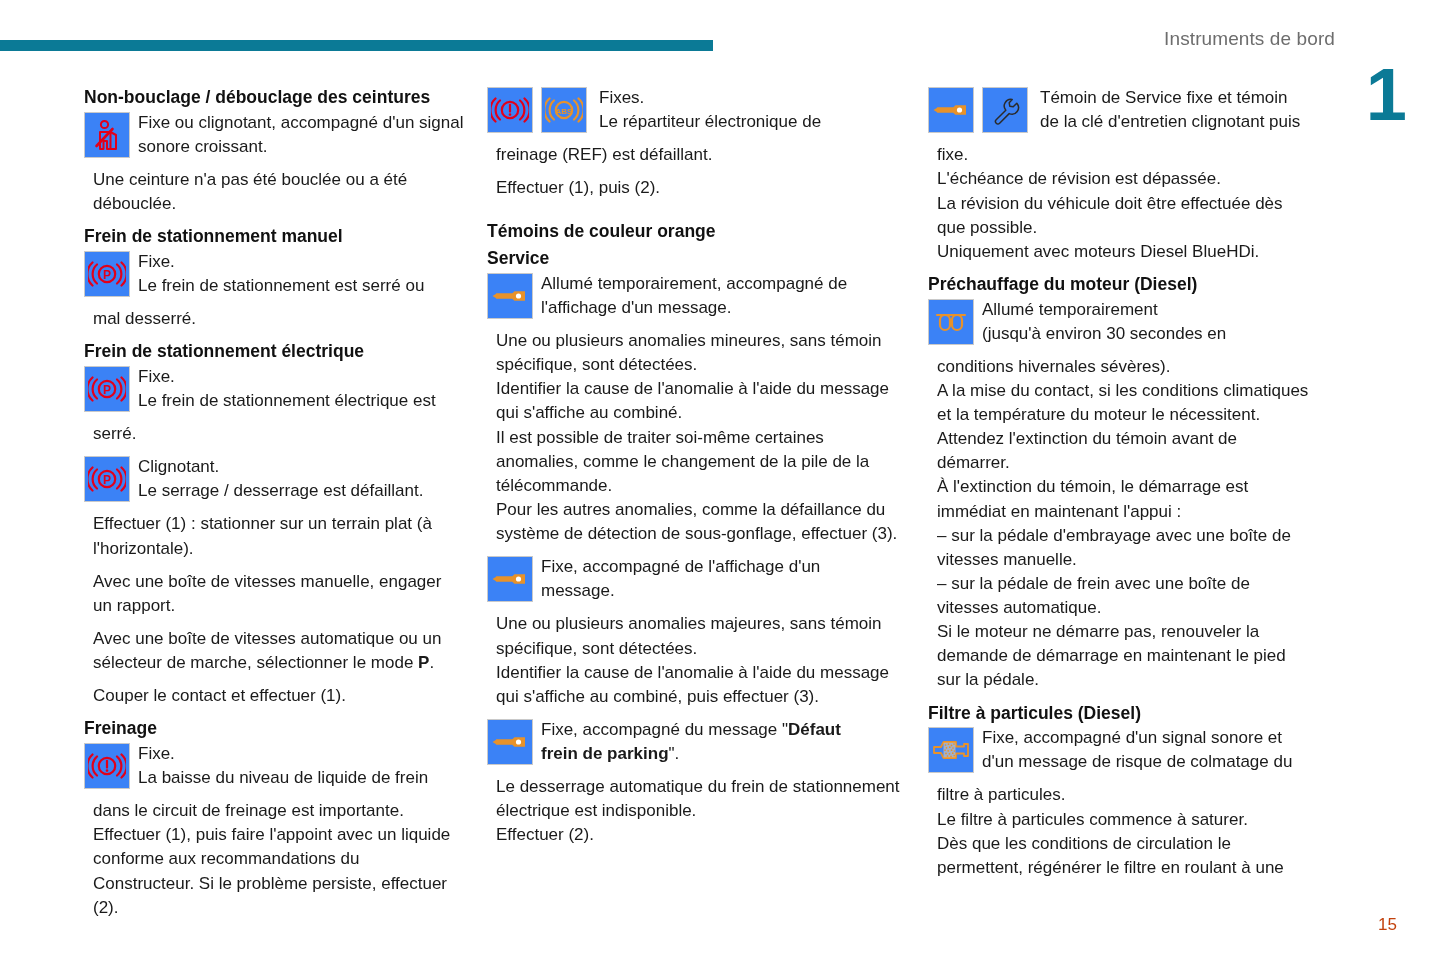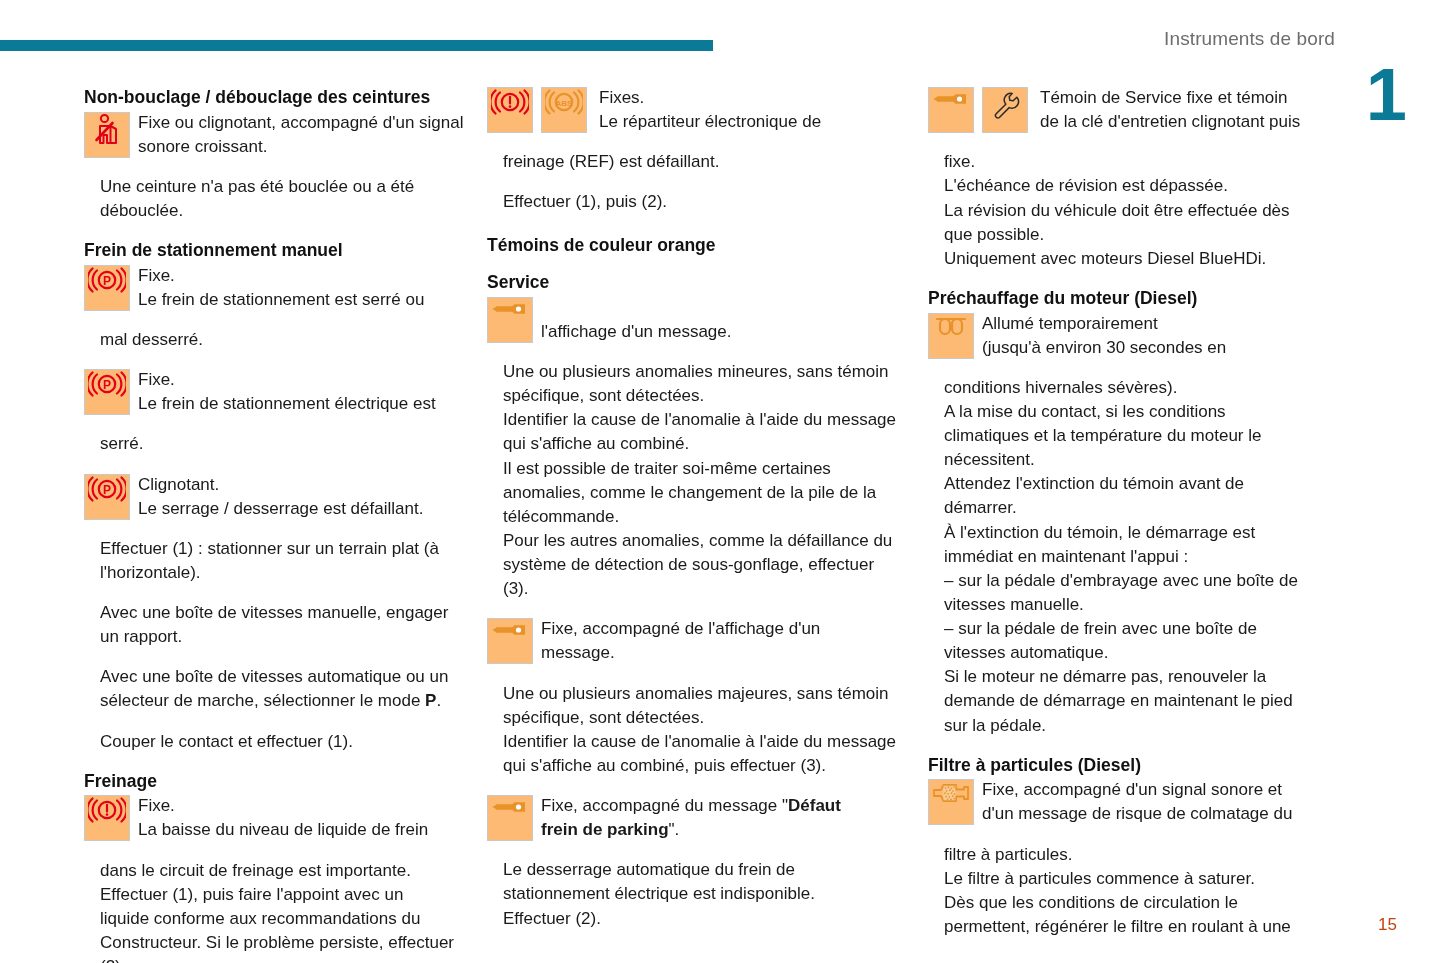--- a/index.html
+++ b/index.html
@@ -72,48 +72,48 @@
   .col.c2 { width: 425px; }
   .col.c3 { width: 393px; }
 
   h3.sec {
     font-size: 17.5px;
     font-weight: bold;
     margin: 0 0 1px 0;
     line-height: 1.35;
     color: #111;
   }
-  h3.sec.gap  { margin-top: 14px; }
+  h3.sec.gap  { margin-top: 4px; }
   h3.sec.gap2 { margin-top: 19px; }
 
   p.body {
     font-size: 17px;
     line-height: 1.42;
-    margin: 16px;
+    margin: 9px;
     color: #1a1a1a;
   }
 
   
   .iconblock {
     font-size: 17px;
     line-height: 1.42;
     color: #1a1a1a;
     overflow: visible;
   }
   .iconblock::after { content: ""; display: block; clear: none; }
   .icon {
     float: left;
     width: 46px;
     height: 46px;
     border: 1px solid #c9c9c9;
-    background: #fdba74;
+    background: #3b82f6;
     box-sizing: border-box;
     margin: 1px 8px 0 0;
     display: flex;
-    align-items: flex-start;
+    align-items: center;
     justify-content: center;
   }
   .icon svg { display: block; }
   .itext {
     margin-left: 24px;
     min-height: 48px;
   }
   .itext2 { margin-left: 112px; min-height: 48px; }
   .cont { clear: both; }
 
@@ -159,20 +159,21 @@
             <path d="M33.5 2.5 A15.5 15.5 0 0 1 33.5 25.5" fill="none" stroke="#e2001a" stroke-width="2.2" stroke-linecap="round"></path>
           </svg>
         </span>
         <div class="itext">
           <span>Fixe.</span><br>
           <span>Le frein de stationnement est serré ou</span>
         </div>
       </div>
       <p class="body cont">mal desserré.</p>
 
+      <h3 class="sec gap">Frein de stationnement électrique</h3>
       <div class="iconblock">
         <span class="icon">
           <svg width="38" height="28" viewBox="0 0 38 28">
             <circle cx="19" cy="14" r="8.2" fill="none" stroke="#e2001a" stroke-width="2.2"></circle>
             <text x="19" y="19" font-family="Liberation Sans, sans-serif" font-size="12" font-weight="bold" fill="#e2001a" text-anchor="middle">P</text>
             <path d="M9 4.5 A12.5 12.5 0 0 0 9 23.5" fill="none" stroke="#e2001a" stroke-width="2.2" stroke-linecap="round"></path>
             <path d="M4.5 2.5 A15.5 15.5 0 0 0 4.5 25.5" fill="none" stroke="#e2001a" stroke-width="2.2" stroke-linecap="round"></path>
             <path d="M29 4.5 A12.5 12.5 0 0 1 29 23.5" fill="none" stroke="#e2001a" stroke-width="2.2" stroke-linecap="round"></path>
             <path d="M33.5 2.5 A15.5 15.5 0 0 1 33.5 25.5" fill="none" stroke="#e2001a" stroke-width="2.2" stroke-linecap="round"></path>
           </svg>
@@ -264,21 +265,21 @@
       <div class="iconblock">
         <span class="icon">
           <svg width="36" height="22" viewBox="0 0 36 22">
             <path d="M33 6.2 L33 15.8 L22.5 15.8 A5.5 5.5 0 0 1 22.5 6.2 Z" fill="#e8922a"></path>
             <rect x="4" y="8.2" width="20" height="5.6" rx="1.2" fill="#e8922a"></rect>
             <path d="M5 8.2 L0.5 11 L5 13.8 Z" fill="#e8922a"></path>
             <circle cx="26.5" cy="11" r="2.6" fill="#ffffff"></circle>
           </svg>
         </span>
         <div class="itext">
-          <br>
+          <span>Allumé temporairement, accompagné de</span><br>
           <span>l'affichage d'un message.</span>
         </div>
       </div>
       <p class="body cont">Une ou plusieurs anomalies mineures, sans témoin spécifique, sont détectées.<br>Identifier la cause de l'anomalie à l'aide du message qui s'affiche au combiné.<br>Il est possible de traiter soi-même certaines anomalies, comme le changement de la pile de la télécommande.<br>Pour les autres anomalies, comme la défaillance du système de détection de sous-gonflage, effectuer (3).</p>
 
       <div class="iconblock">
         <span class="icon">
           <svg width="36" height="22" viewBox="0 0 36 22">
             <path d="M33 6.2 L33 15.8 L22.5 15.8 A5.5 5.5 0 0 1 22.5 6.2 Z" fill="#e8922a"></path>
             <rect x="4" y="8.2" width="20" height="5.6" rx="1.2" fill="#e8922a"></rect>

